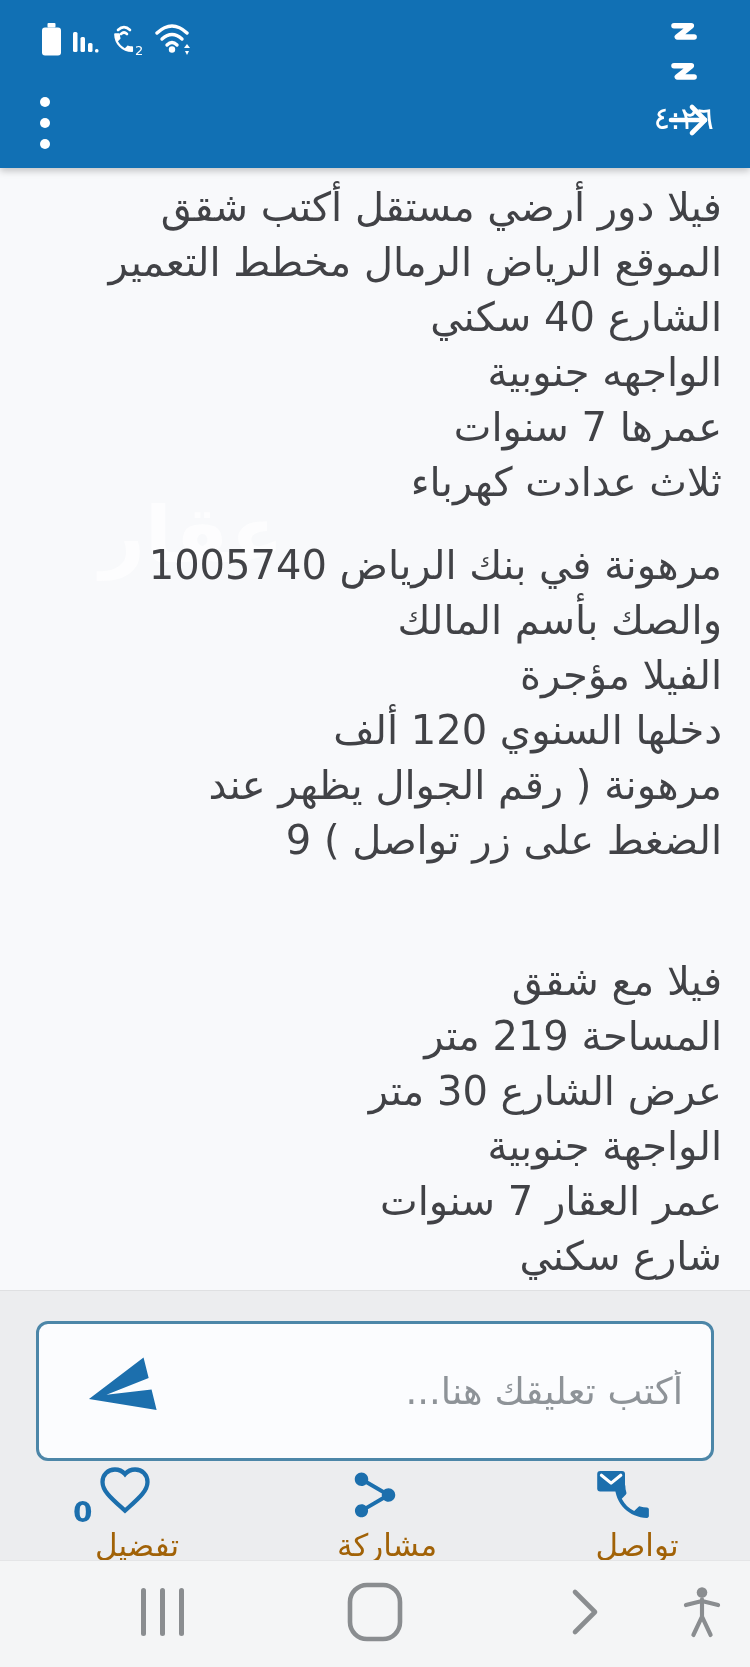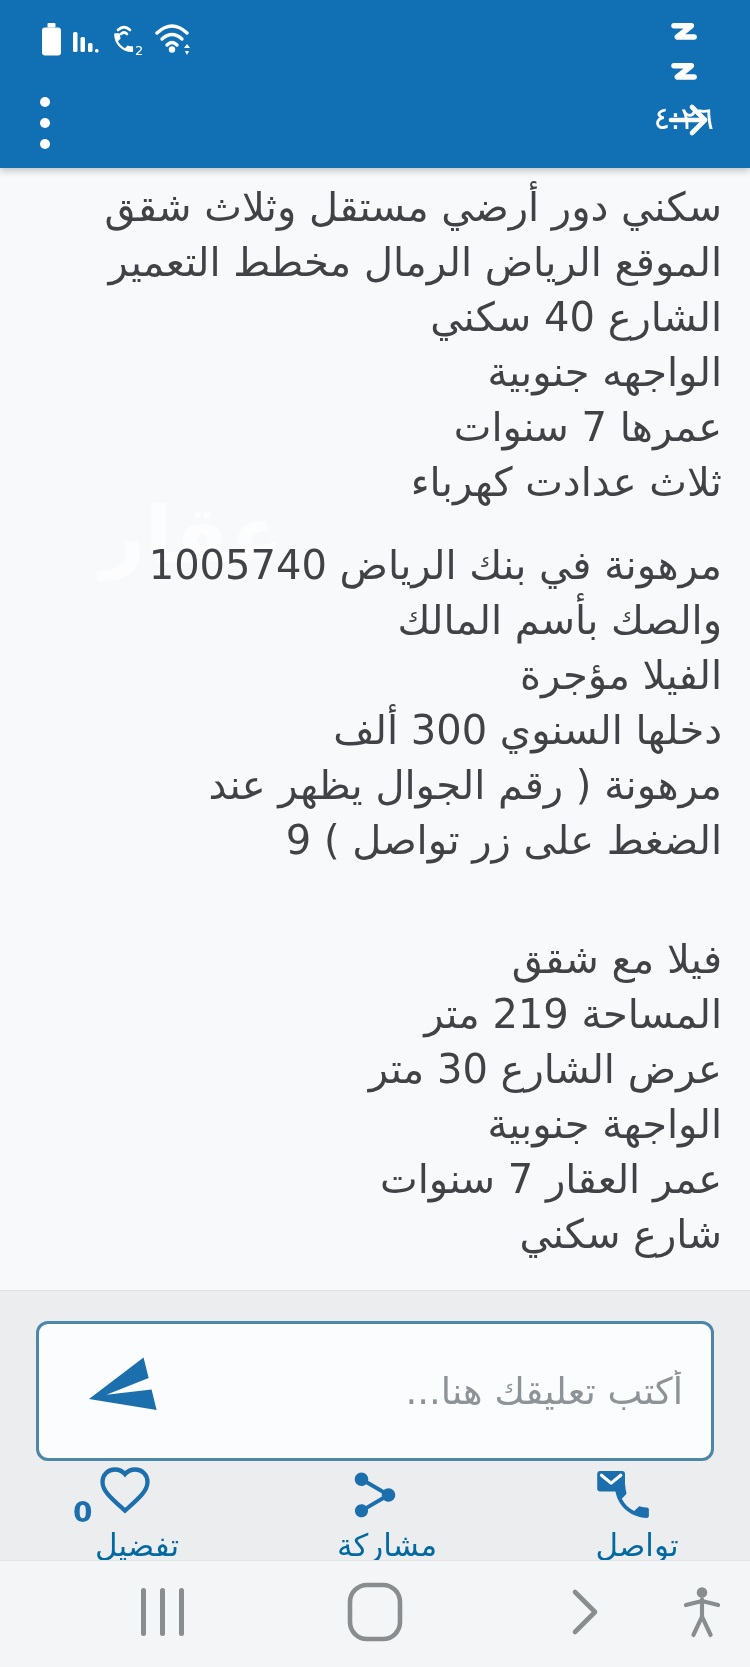--- a/index.html
+++ b/index.html
@@ -27,21 +27,21 @@
   .content {
     position:absolute; top:168px; left:0; width:750px; height:1122px;
     overflow:hidden; padding:12px 28px 0 20px; background:#F8F9FB;
   }
   .watermark {
     position:absolute; left:100px; top:322px; font-size:78px; font-weight:bold;
     color:#FFFFFF; opacity:.75; letter-spacing:2px; pointer-events:none;
   }
   .para { position:relative; }
   .para + .para.gap1 { margin-top:28px; }
-  .para + .para.gap2 { margin-top:64px; }
+  .para + .para.gap2 { margin-top:86px; }
   .line { font-size:40px; line-height:55px; color:#414246; text-align:right; white-space:nowrap; }
   
   .panel {
     position:absolute; top:1290px; left:0; width:750px; height:270px;
     background:#ECEDEF; border-top:1px solid #DFE0E2;
   }
   .comment-box {
     position:absolute; top:30px; left:36px; right:36px; height:140px;
     background:#FBFCFE; border:3px solid #4C86A8; border-radius:12px;
   }
@@ -54,21 +54,21 @@
   .send-btn {
     position:absolute; left:46px; top:50%; transform:translateY(-50%);
     width:72px; height:72px; cursor:pointer;
   }
   .send-btn svg { transform:scaleX(-1) rotate(14deg); }
   .actions {
     position:absolute; top:172px; left:0; width:750px; display:flex; direction:rtl;
   }
   .action { flex:1; text-align:center; cursor:pointer; }
   .action .ic { height:60px; display:flex; align-items:flex-end; justify-content:center; position:relative; }
-  .action .lbl { margin-top:4px; font-size:31px; color:#0369a1;padding-left:24px; }
+  .action .lbl { margin-top:4px; font-size:31px; color:#a16207;padding-left:24px; }
   .fav-wrap { position:relative; display:inline-block; }
   .fav-count {
     position:absolute; left:-24px; bottom:-6px; font-size:28px; color:#1C6FAD; font-weight:bold;
   }
   
   .navbar {
     position:absolute; top:1560px; left:0; width:750px; height:107px;
     background:#F4F5F6; border-top:1px solid #E4E5E7;
   }
   .nav-ic { position:absolute; top:50%; transform:translate(-50%,-50%); cursor:pointer; left:0; }
@@ -147,33 +147,33 @@
           <polyline points="26,10 39,23 26,36" stroke="#fff" stroke-width="4.6" fill="none" stroke-linecap="round" stroke-linejoin="round"></polyline>
         </svg>
       </div>
     </div>
   </div>
 
   <div class="content">
     <div class="watermark">عقار</div>
 
     <div class="para">
-      <div class="line">سكني دور أرضي مستقل وثلاث شقق</div>
+      <div class="line">فيلا دور أرضي مستقل أكتب شقق</div>
       <div class="line">الموقع الرياض الرمال مخطط التعمير</div>
       <div class="line">الشارع 40 سكني</div>
       <div class="line">الواجهه جنوبية</div>
       <div class="line">عمرها 7 سنوات</div>
       <div class="line">ثلاث عدادت كهرباء</div>
     </div>
 
     <div class="para gap1">
       <div class="line">مرهونة في بنك الرياض 1005740</div>
       <div class="line">والصك بأسم المالك</div>
       <div class="line">الفيلا مؤجرة</div>
-      <div class="line">دخلها السنوي 300 ألف</div>
+      <div class="line">دخلها السنوي 120 ألف</div>
       <div class="line">مرهونة ( رقم الجوال يظهر عند</div>
       <div class="line">الضغط على زر تواصل ) 9</div>
     </div>
 
     <div class="para gap2">
       <div class="line">فيلا مع شقق</div>
       <div class="line">المساحة 219 متر</div>
       <div class="line">عرض الشارع 30 متر</div>
       <div class="line">الواجهة جنوبية</div>
       <div class="line">عمر العقار 7 سنوات</div>

